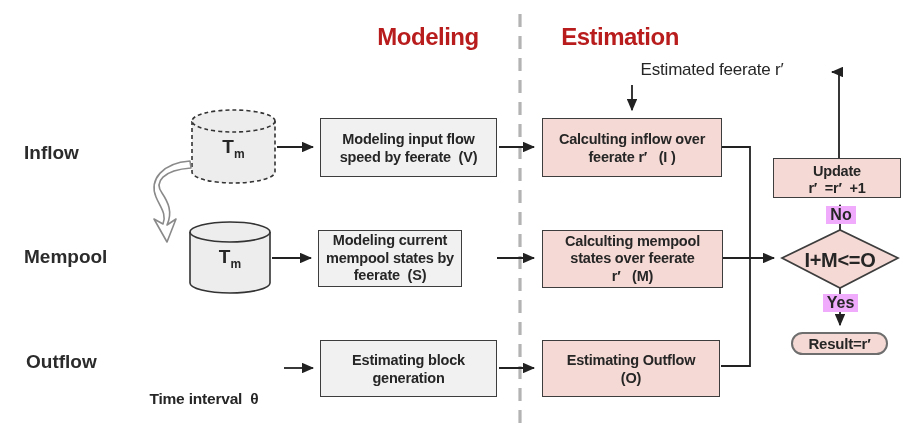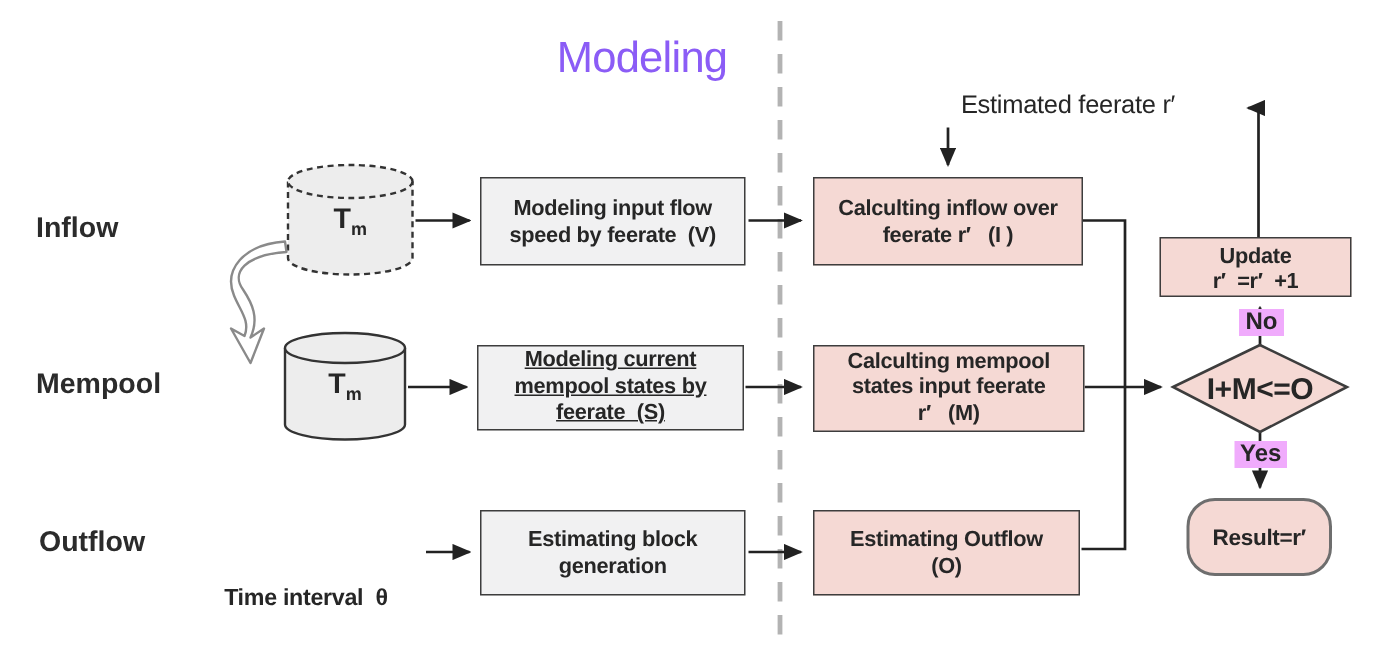--- a/index.html
+++ b/index.html
@@ -2,21 +2,21 @@
 <html><head>
 <meta charset="utf-8">
 <style>
   html,body{margin:0;padding:0;background:#fff;}
   .canvas{
     position:relative;width:924px;height:435px;background:#ffffff;
     font-family:"Liberation Sans",sans-serif;color:#262626;overflow:hidden;
   }
   svg.layer{position:absolute;left:0;top:0;z-index:1;}
   .ovl{position:absolute;z-index:2;}
-  .hdr{font-size:29px;font-weight:400;letter-spacing:-0.5px;color:#8b5cf6;text-align:center;}
+  .hdr{font-size:24px;font-weight:700;letter-spacing:-0.5px;color:#b91c1c;text-align:center;}
   .rowlbl{font-size:19px;font-weight:700;color:#2b2b2b;}
   .box{
     box-sizing:border-box;border:1.6px solid #3d3d3d;
     display:flex;flex-direction:column;align-items:center;justify-content:center;
     text-align:center;font-weight:700;font-size:14.5px;line-height:18px;letter-spacing:-0.2px;
   }
   .box span{display:block;white-space:pre;}
   .gray{background:#f1f1f2;}
   .pink{background:#f5d9d4;}
   .tm{font-size:19px;font-weight:700;text-align:center;}
@@ -76,70 +76,71 @@
     <path d="M840 230 V205" stroke="#222" stroke-width="1.8" fill="none" marker-end="url(#ah)"></path>
 
     <path d="M840 288 V325" stroke="#222" stroke-width="1.8" fill="none" marker-end="url(#ah)"></path>
 
     <path d="M839 158 V72 H832" stroke="#222" stroke-width="1.8" fill="none" marker-end="url(#ah)"></path>
 
     <polygon points="782,258 840,230 898,258 840,288" fill="#f5d9d4" stroke="#3d3d3d" stroke-width="1.7"></polygon>
   </svg>
 
   <div class="ovl hdr" style="left:350px;top:23px;width:156px;">Modeling</div>
+  <div class="ovl hdr" style="left:538px;top:23px;width:164px;">Estimation</div>
 
   <div class="ovl rowlbl" style="left:24px;top:142px;">Inflow</div>
   <div class="ovl rowlbl" style="left:24px;top:246px;">Mempool</div>
   <div class="ovl rowlbl" style="left:26px;top:351px;">Outflow</div>
 
   <div class="ovl tm" style="left:192px;top:136px;width:83px;"><span>T</span><sub>m</sub></div>
   <div class="ovl tm" style="left:190px;top:246px;width:80px;"><span>T</span><sub>m</sub></div>
 
   <div class="ovl small-note" style="left:120px;top:346px;width:168px;">
     <span style="display:block;">Time interval  θ</span>
     
   </div>
 
   <div class="ovl box gray" style="left:320px;top:118px;width:177px;height:59px;">
     <span>Modeling input flow</span>
     <span>speed by feerate  (V)</span>
   </div>
-  <div class="ovl box gray" style="left:318px;top:230px;width:178px;height:57px;line-height:17.5px;text-decoration:underline;">
+  <div class="ovl box gray" style="left:318px;top:230px;width:144px;height:57px;line-height:17.5px;">
     <span>Modeling current</span>
     <span>mempool states by</span>
     <span>feerate  (S)</span>
   </div>
   <div class="ovl box pink" style="left:542px;top:118px;width:180px;height:59px;">
     <span>Calculting inflow over</span>
     <span>feerate r′   (I )</span>
   </div>
 
   <div class="ovl box gray" style="left:320px;top:340px;width:177px;height:57px;">
     <span>Estimating block</span>
     <span>generation</span>
   </div>
   <div class="ovl box pink" style="left:542px;top:230px;width:181px;height:58px;line-height:17.5px;">
     <span>Calculting mempool</span>
-    <span>states input feerate</span>
+    <span>states over feerate</span>
     <span>r′   (M)</span>
   </div>
   <div class="ovl box pink" style="left:542px;top:340px;width:178px;height:57px;">
     <span>Estimating Outflow</span>
     <span>(O)</span>
   </div>
 
   <div class="ovl feerate-lbl" style="left:628px;top:60px;width:168px;">Estimated feerate r′</div>
 
   <div class="ovl box pink" style="left:773px;top:158px;width:128px;height:40px;font-size:14.5px;line-height:17px;justify-content:flex-end;">
     <span class="update-line">Update</span>
     <span class="update-line">r′  =r′  +1</span>
   </div>
 
   <div class="ovl branch-lbl" style="left:826px;top:206px;width:30px;">No</div>
   <div class="ovl branch-lbl" style="left:823px;top:294px;width:35px;">Yes</div>
 
   <div class="ovl diamond-txt" style="left:782px;top:249px;width:116px;">I+M&lt;=O</div>
 
-  <div class="ovl pill" style="left:791px;top:332px;width:97px;height:52px;">
+  <div class="ovl pill" style="left:791px;top:332px;width:97px;height:23px;">
       <span>Result=r′</span>
     </div>
 
 </div>
 
 </body></html>

